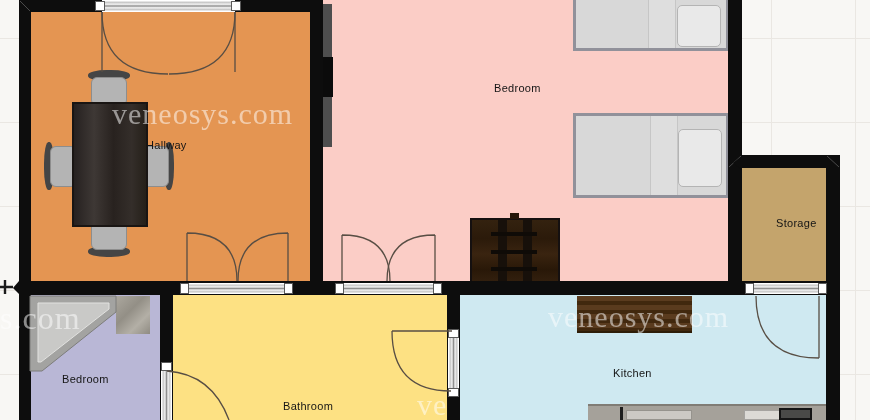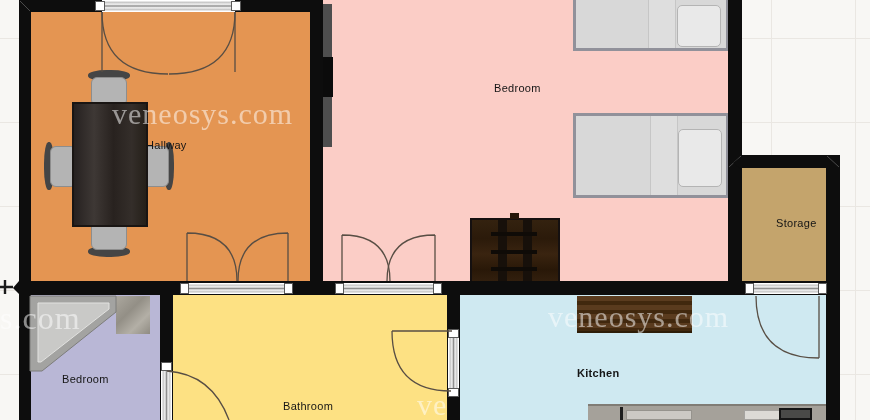--- a/index.html
+++ b/index.html
@@ -160,20 +160,20 @@
     <g stroke="#1c1c1c" stroke-width="2.4">
       <path d="M-2,287 L13,287 M5,280 L5,294"></path>
     </g>
   </svg>
 
   <div class="room-label layer-label" style="left:146px;top:139px;">Hallway</div>
   <div class="room-label layer-label" style="left:494px;top:82px;">Bedroom</div>
   <div class="room-label layer-label" style="left:744px;top:217px;margin-left:32px;">Storage</div>
   <div class="room-label layer-label" style="left:62px;top:373px;">Bedroom</div>
   <div class="room-label layer-label" style="left:283px;top:400px;">Bathroom</div>
-  <div class="room-label layer-label" style="left:577px;top:367px;font-weight:bold;">Kitchen</div>
+  <div class="room-label layer-label" style="left:613px;top:367px;">Kitchen</div>
 
   <div class="wm" style="left:112px;top:97px;font-size:30px;">veneosys.com</div>
   <div class="wm" style="left:0px;top:300px;font-size:32px;">s.com</div>
   <div class="wm" style="left:548px;top:300px;font-size:30px;">veneosys.com</div>
   <div class="wm" style="left:417px;top:388px;font-size:30px;">ve</div>
 
 </div>
 
 </body></html>

